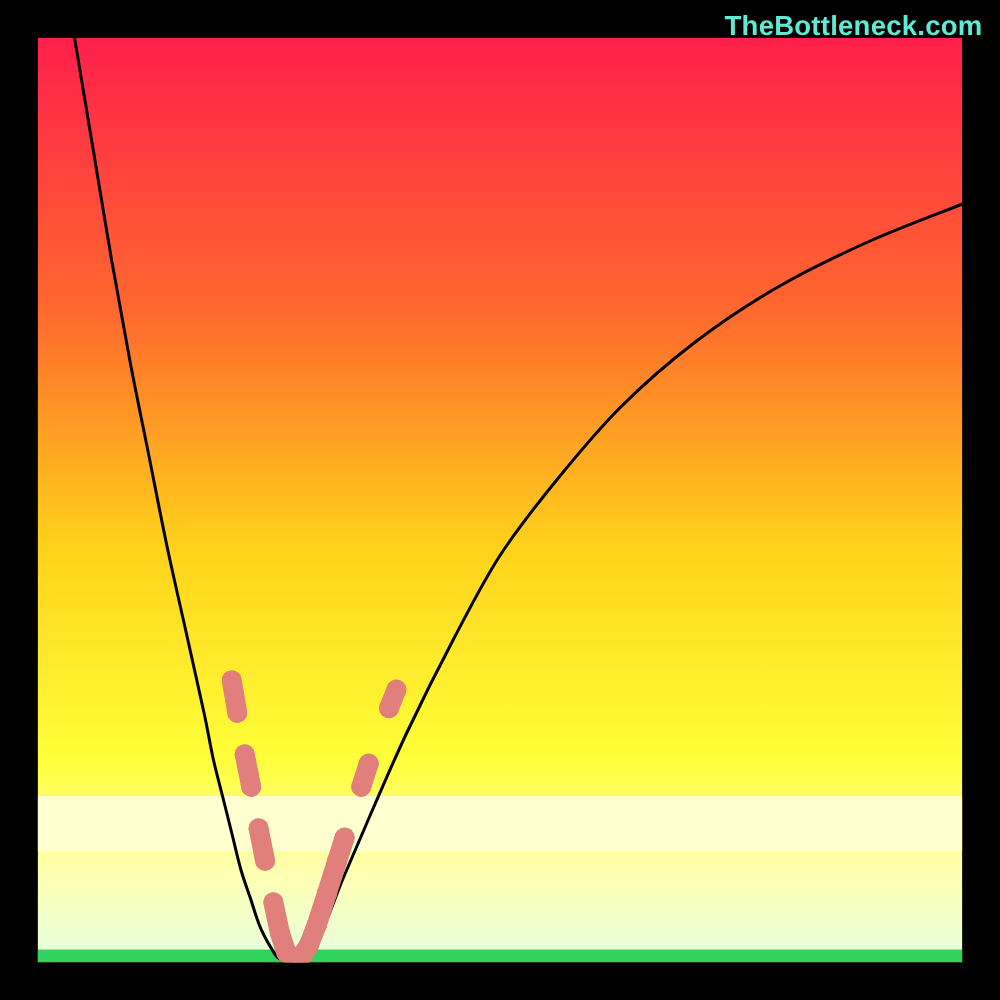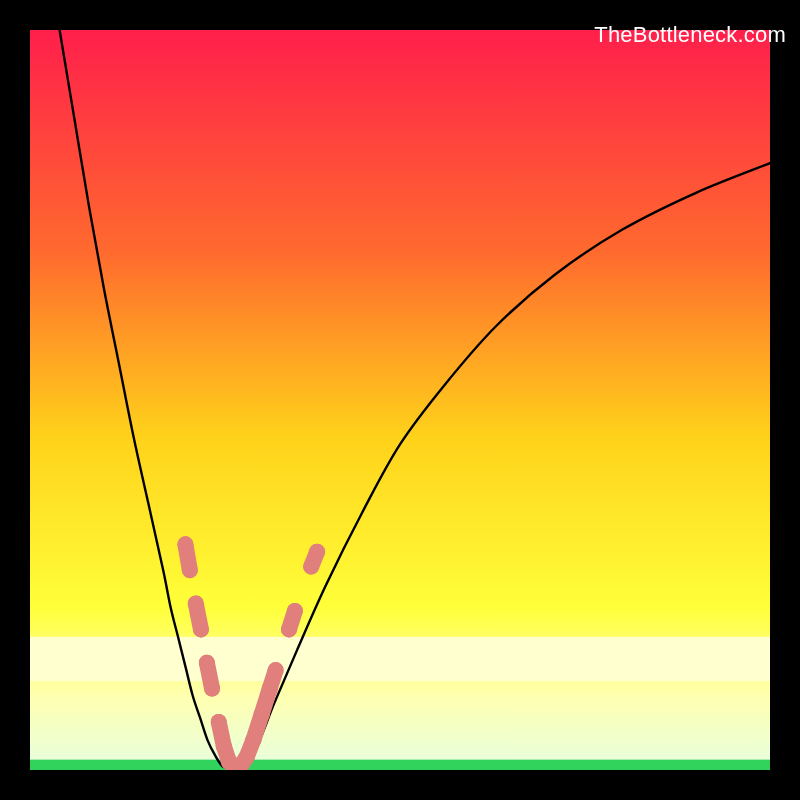--- a/index.html
+++ b/index.html
@@ -12,24 +12,24 @@
   }
   .frame {
     position: relative;
     width: 800px;
     height: 800px;
     background: #000;
   }
   .watermark {
     position: absolute;
     right: 14px;
-    top: 22px;
-    color: #ffffff;
+    top: 8px;
+    color: #5eead4;
     font-size: 22px;
-    font-weight: 400;
+    font-weight: 700;
     letter-spacing: 0.2px;
     z-index: 5;
     user-select: none;
   }
   .plot-area {
     position: absolute;
     left: 30px;
     top: 30px;
     width: 740px;
     height: 740px;

